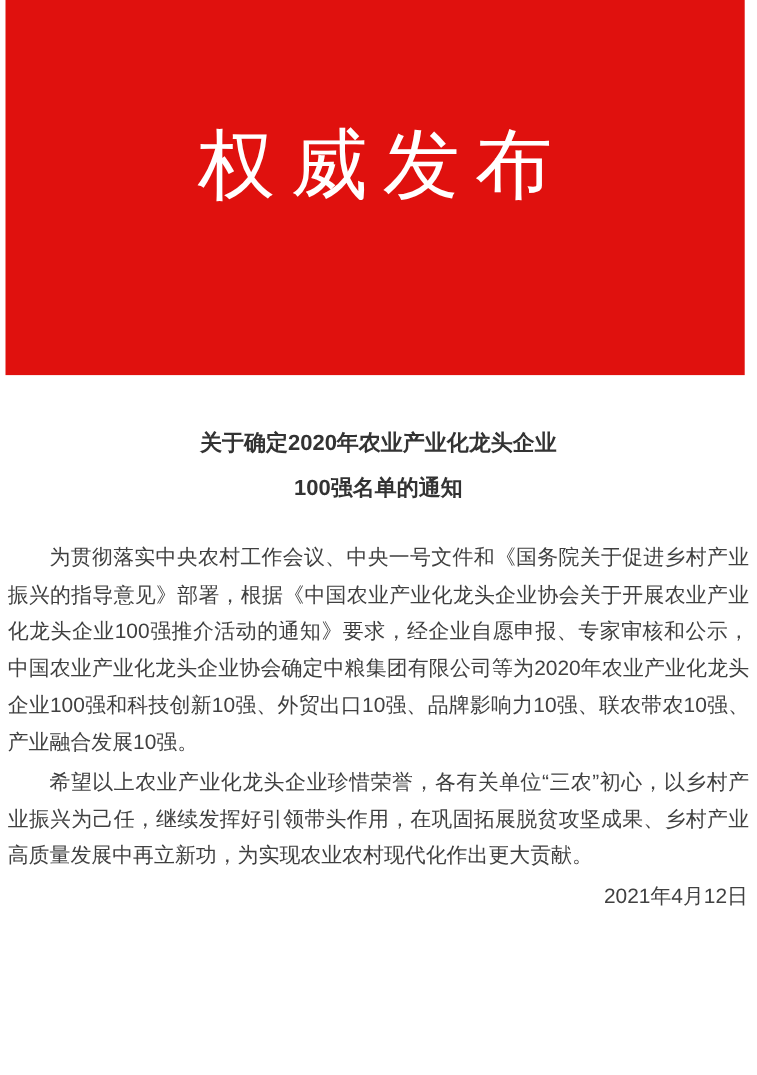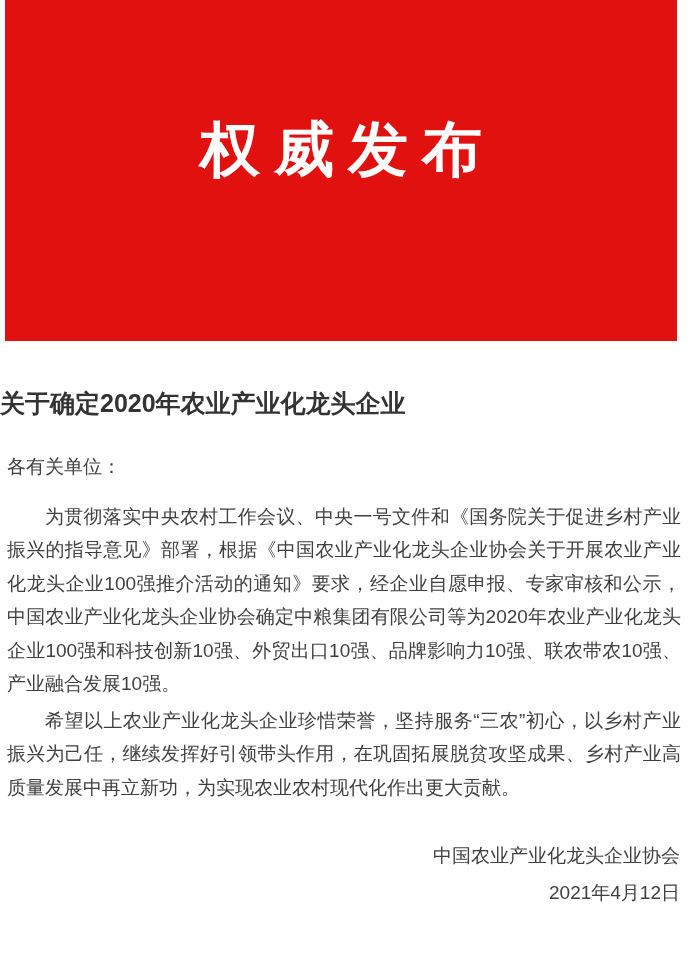--- a/index.html
+++ b/index.html
@@ -18,30 +18,30 @@
   .banner {
     margin-left: 5px;
     width: 672px;
     height: 341px;
     display: flex;
     align-items: center;
     justify-content: center;
   }
   .banner-text {
     margin-top: -40px;
-    font-size: 60px;
-    font-weight: 700;
+    font-size: 70px;
+    font-weight: 400;
     letter-spacing: 14px;
     text-indent: 14px; 
     white-space: nowrap;
   }
   .doc-title {
     margin: 42px 0 0 0;
-    text-align: left;
-    font-size: 25px;
+    text-align: center;
+    font-size: 20px;
     font-weight: bold;
     line-height: 41px;
     color: #333333;
   }
   .doc-title .title-line { display: block; }
   .doc-body {
     margin-top: 26px;
     padding: 0 7px;
     font-size: 19px;
     line-height: 33.5px;
@@ -63,23 +63,22 @@
 <body>
 
 <div class="page">
 
   <div class="banner" style="background: rgb(224, 17, 14);">
     <div class="banner-text" style="color: rgb(255, 255, 255);">权威发布</div>
   </div>
 
   <h1 class="doc-title">
     <span class="title-line">关于确定2020年农业产业化龙头企业</span>
+    <span class="title-line">100强名单的通知</span>
   </h1>
 
   <div class="doc-body">
-    <p class="salutation">各有关单位：</p>
     <p class="para indent">为贯彻落实中央农村工作会议、中央一号文件和《国务院关于促进乡村产业振兴的指导意见》部署，根据《中国农业产业化龙头企业协会关于开展农业产业化龙头企业100强推介活动的通知》要求，经企业自愿申报、专家审核和公示，中国农业产业化龙头企业协会确定中粮集团有限公司等为2020年农业产业化龙头企业100强和科技创新10强、外贸出口10强、品牌影响力10强、联农带农10强、产业融合发展10强。</p>
-    <p class="para indent second">希望以上农业产业化龙头企业珍惜荣誉，坚持服务“三农”初心，以乡村产业振兴为己任，继续发挥好引领带头作用，在巩固拓展脱贫攻坚成果、乡村产业高质量发展中再立新功，为实现农业农村现代化作出更大贡献。</p>
-    <p class="sign org">中国农业产业化龙头企业协会</p>
+    <p class="para indent second">希望以上农业产业化龙头企业珍惜荣誉，各有关单位“三农”初心，以乡村产业振兴为己任，继续发挥好引领带头作用，在巩固拓展脱贫攻坚成果、乡村产业高质量发展中再立新功，为实现农业农村现代化作出更大贡献。</p>
     <p class="sign date">2021年4月12日</p>
   </div>
 
 </div>
 
 </body></html>

